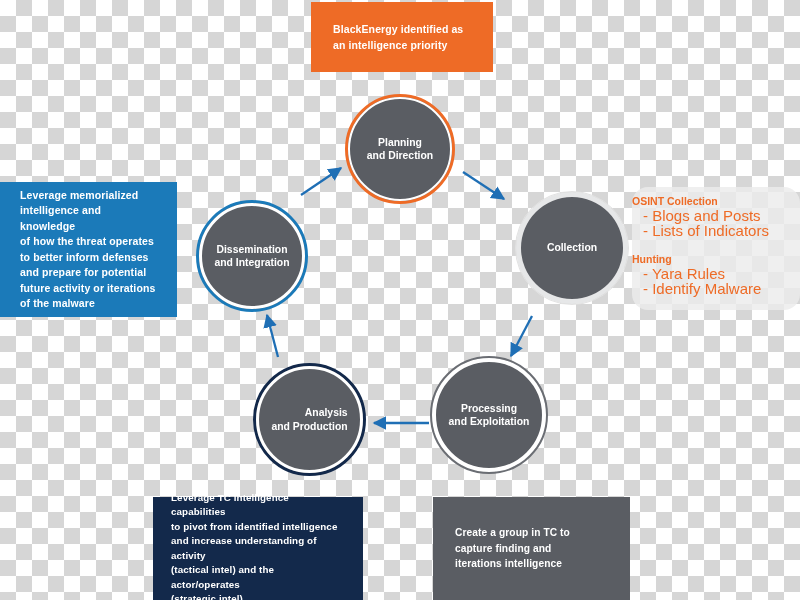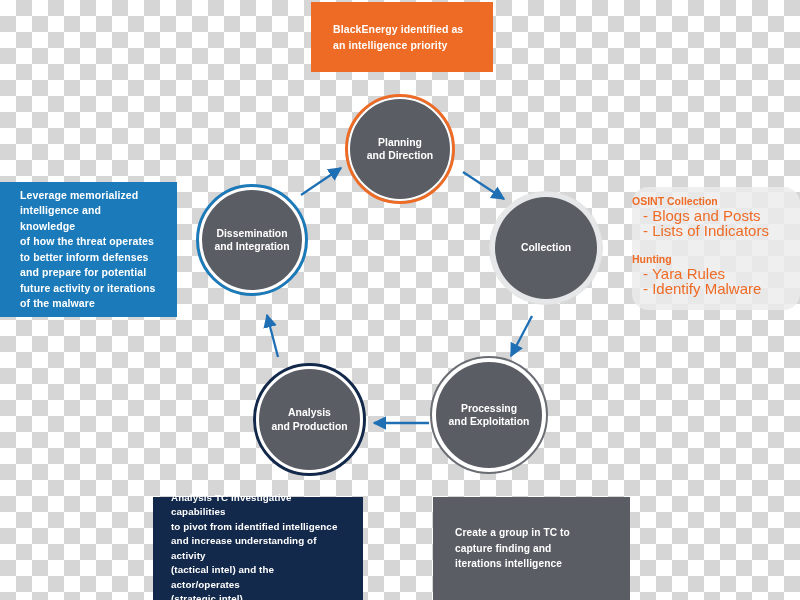--- a/index.html
+++ b/index.html
@@ -108,36 +108,37 @@
   }
   .node .lbl { display: block; }
 
   #node-planning {
     left: 345px; top: 94px; width: 110px; height: 110px;
     border: 3px solid #ee6b26;
     outline: 2px solid #ffffff;
     outline-offset: -5px;
   }
   #node-collection {
-    left: 490px; top: 192px; width: 112px; height: 112px;
+    left: 516px; top: 192px; width: 112px; height: 112px;
     border: 5px solid rgba(255,255,255,0.85);
     outline: 1px solid #e2e2e2;
     outline-offset: 0px;
   }
   #node-dissemination {
-    left: 196px; top: 184px; width: 112px; height: 112px;
+    left: 196px; top: 200px; width: 112px; height: 112px;
     border: 3px solid #1b7ab9;
     outline: 3px solid #ffffff;
     outline-offset: -6px;
   }
   #node-analysis {
     left: 253px; top: 363px; width: 113px; height: 113px;
     border: 3px solid #13294b;
     outline: 3px solid #ffffff;
     outline-offset: -6px;
+    text-align: right;
   }
   #node-processing {
     left: 432px; top: 358px; width: 114px; height: 114px;
     border: 4px solid #ffffff;
     outline: 2px solid #6a6d73;
     outline-offset: 0px;
   }
 
   #arrows {
     position: absolute;
@@ -173,21 +174,21 @@
     <span class="line">Leverage memorialized</span>
     <span class="line">intelligence and knowledge</span>
     <span class="line">of how the threat operates</span>
     <span class="line">to better inform defenses</span>
     <span class="line">and prepare for potential</span>
     <span class="line">future activity or iterations</span>
     <span class="line">of the malware</span>
   </div>
 
   <div class="box" id="box-analysis-note">
-    <span class="line">Analysis TC investigative capabilities</span>
+    <span class="line">Leverage TC intelligence capabilities</span>
     <span class="line">to pivot from identified intelligence</span>
     <span class="line">and increase understanding of activity</span>
     <span class="line">(tactical intel) and the actor/operates</span>
     <span class="line">(strategic intel)</span>
   </div>
 
   <div class="box" id="box-processing-note">
     <span class="line">Create a group in TC to</span>
     <span class="line">capture finding and</span>
     <span class="line">iterations intelligence</span>

